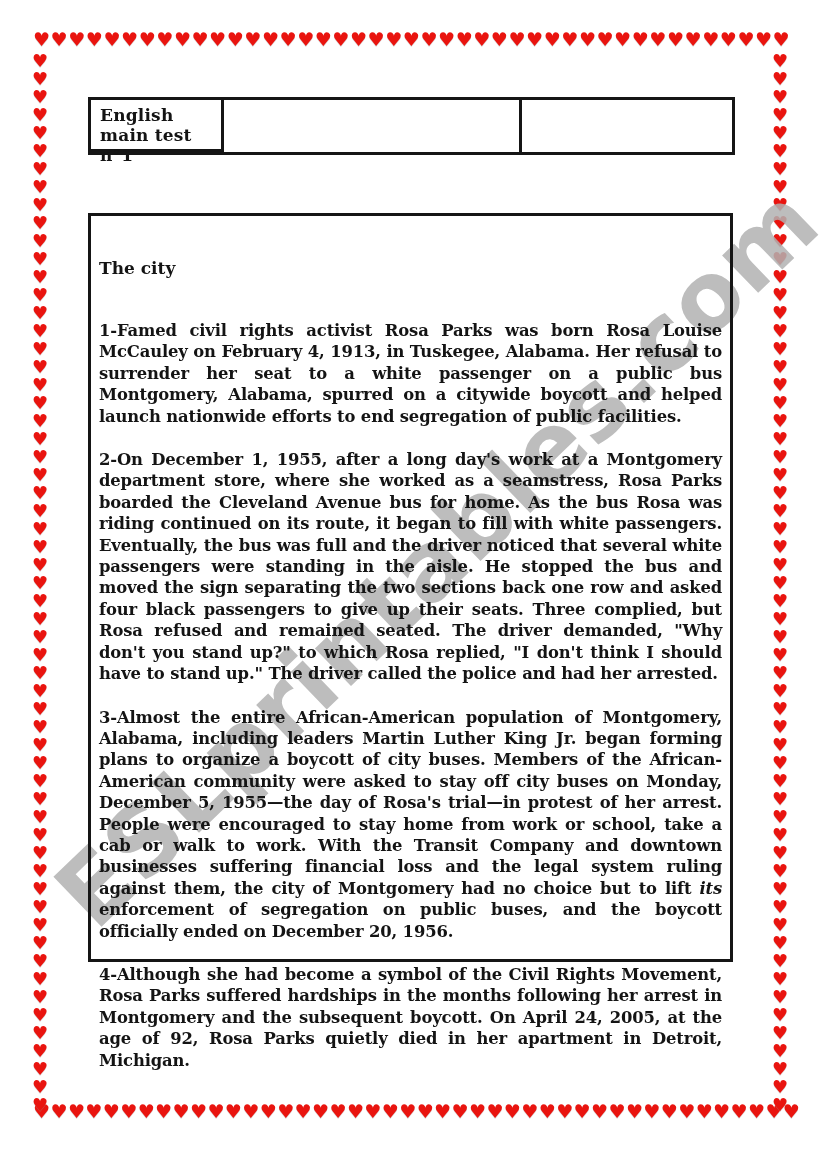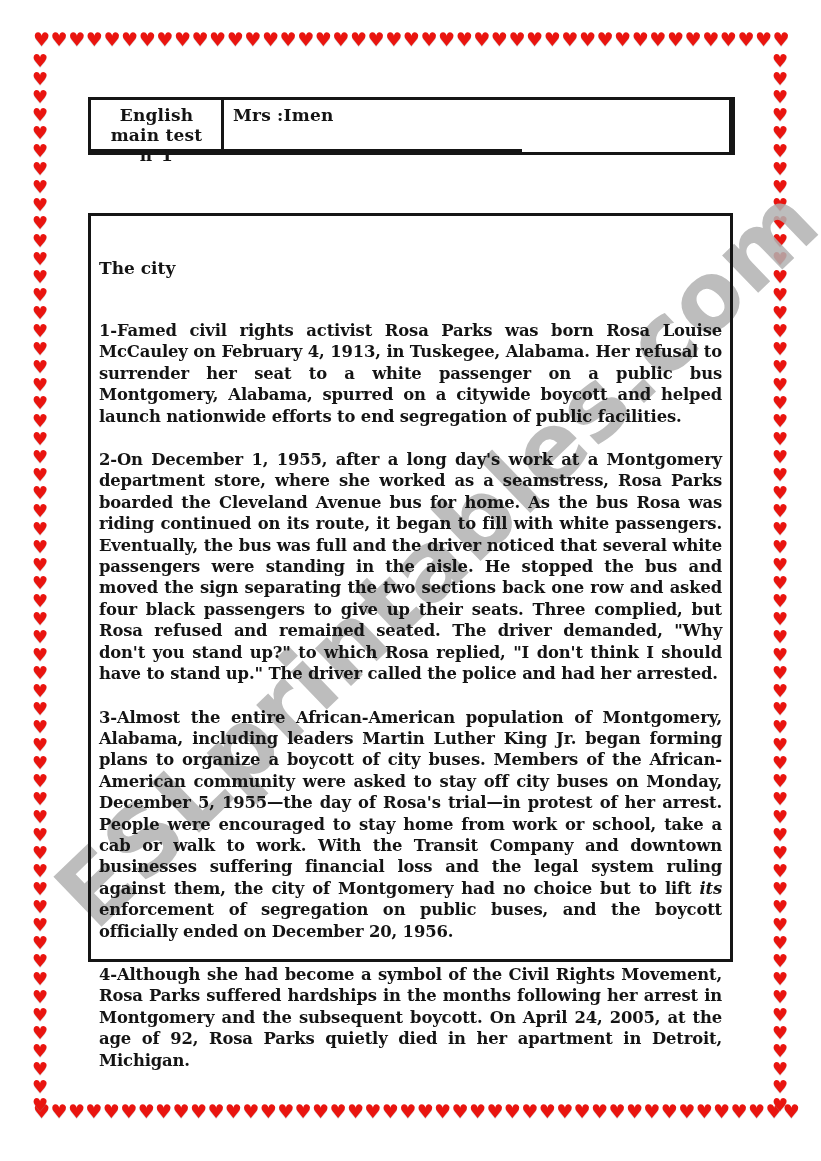--- a/index.html
+++ b/index.html
@@ -59,21 +59,21 @@
     background:transparent;
     font-size:17px;
   }
   .htable .cell{
     box-sizing:border-box;
     height:52px;
     padding:5px 8px 0 9px;
     letter-spacing:.2px;
   }
   .c-school{border-right:3px solid #151515;border-bottom:3px solid #151515;}
-  .c-title {border-right:3px solid #151515;border-bottom:3px solid #151515;text-align:center;}
+  .c-title {border-right:3px solid #151515;border-bottom:3px solid #151515;}
   .c-teacher{border-bottom:3px solid #151515;}
   .c-empty {border-right:3px solid #151515;}
   .c-name  {grid-column:2 / 4;overflow:hidden;white-space:nowrap;}
   
   .textbox{
     position:absolute;left:88px;top:213px;width:645px;height:749px;z-index:2;
     border:3px solid #151515;
     box-sizing:border-box;
     padding:42px 8px 0 8px;
     background:transparent;
@@ -309,23 +309,20 @@
     </div>
 
   <div class="watermark">
     <span>ESLprintables.com</span>
   </div>
 
   <div class="htable">
     <div class="cell c-title">
       <span>English main test n°1</span>
     </div>
-    <div class="cell c-teacher">
-      <span>Mrs :Imen</span>
-    </div>
     <div class="cell c-empty"></div>
   </div>
 
   <div class="textbox">
     <div class="text-heading">The city</div>
     <div>
         <p><span>1-Famed civil rights activist Rosa Parks was born Rosa Louise McCauley on February 4, 1913, in Tuskegee, Alabama. Her refusal to surrender her seat to a white passenger on a public bus Montgomery, Alabama, spurred on a citywide boycott and helped launch nationwide efforts to end segregation of public facilities.</span></p>
         <p><span>2-On December 1, 1955, after a long day's work at a Montgomery department store, where she worked as a seamstress, Rosa Parks boarded the Cleveland Avenue bus for home. As the bus Rosa was riding continued on its route, it began to fill with white passengers. Eventually, the bus was full and the driver noticed that several white passengers were standing in the aisle. He stopped the bus and moved the sign separating the two sections back one row and asked four black passengers to give up</span><span class="u"> their</span><span> seats. Three complied, but Rosa refused and remained seated. The driver demanded, "Why don't you stand up?" to which Rosa replied, "I don't think I should have to stand up." The driver called the police and had her arrested.</span></p>
         <p><span>3-Almost the entire African-American population of Montgomery, Alabama, including leaders Martin Luther King Jr. began forming plans to organize a boycott of city buses.  Members of the African-American community were asked to stay off city buses on Monday, December 5, 1955—the day of Rosa's trial—in protest of her arrest. People were encouraged to stay home from work or school, take a cab or walk to work. With the Transit Company and downtown businesses suffering financial loss and the legal system ruling against them, the city of Montgomery had no choice but to lift </span><span class="u i">its</span><span> enforcement of segregation on public buses, and the boycott officially ended on December 20, 1956.</span></p>
         <p><span>4-Although she had become a symbol of the Civil Rights Movement, Rosa Parks suffered hardships in the months following her arrest in Montgomery and the subsequent boycott. On April 24, 2005, at the age of 92, Rosa Parks quietly died in her apartment in Detroit, Michigan.</span></p>

